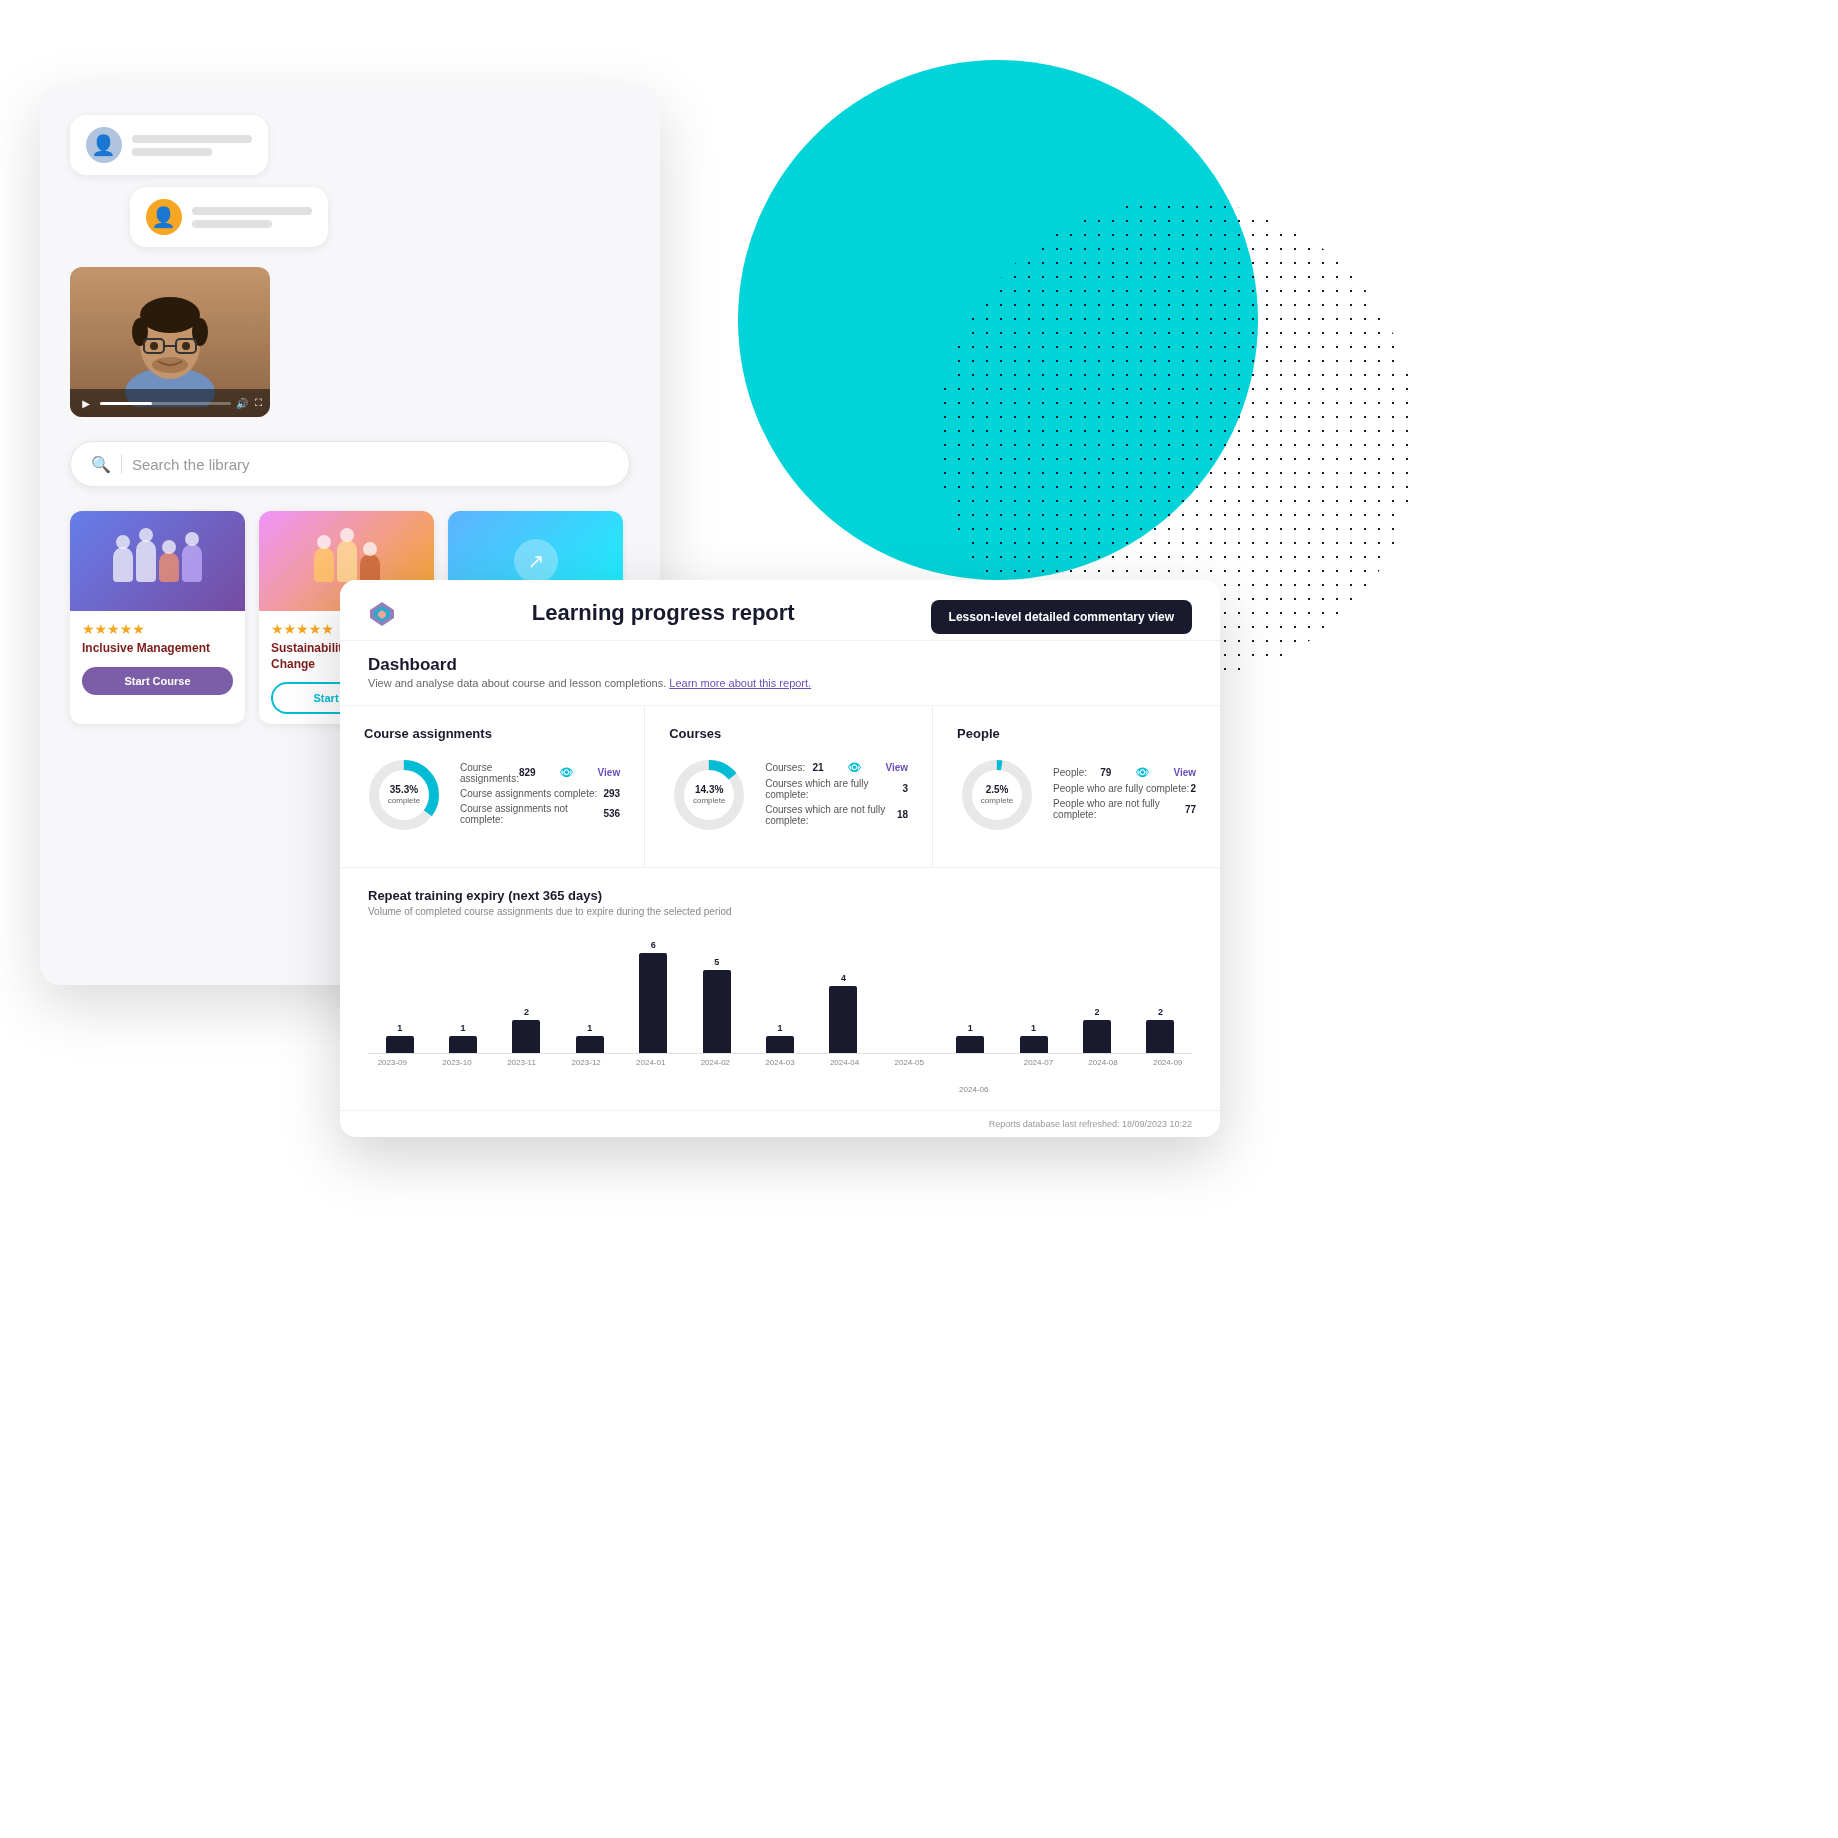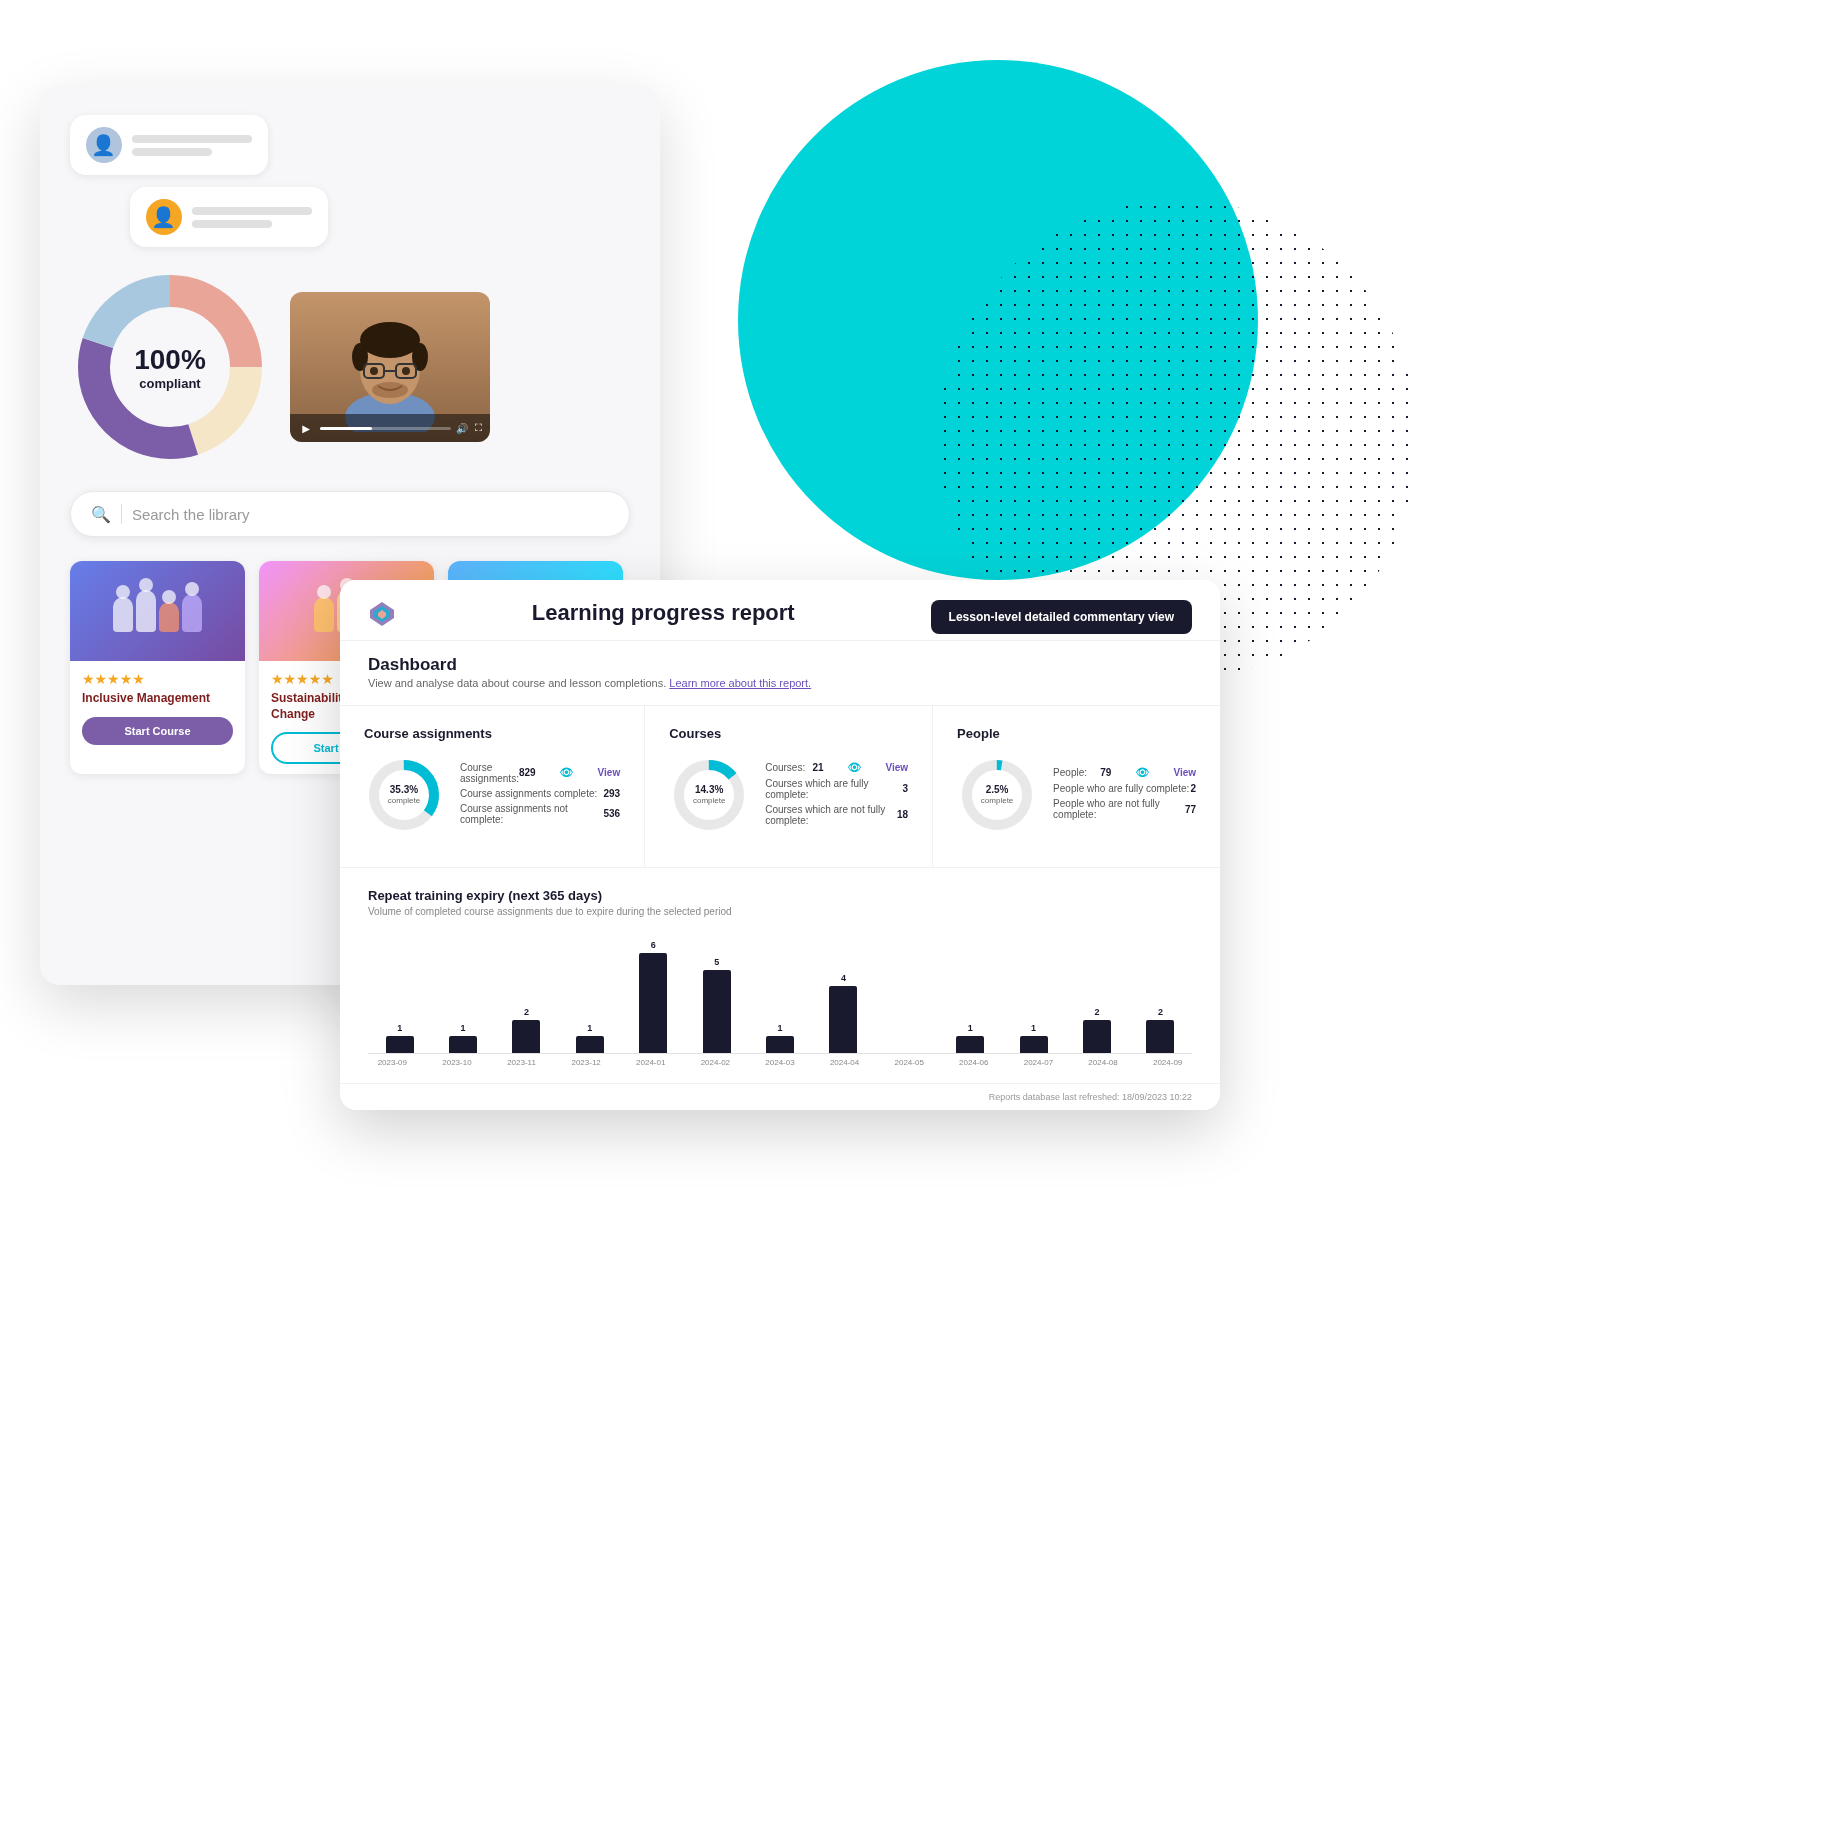--- a/index.html
+++ b/index.html
@@ -534,37 +534,20 @@
         <span>👤</span>
       </div>
       <div class="chat-lines">
         <div class="chat-line long"></div>
         <div class="chat-line short"></div>
       </div>
     </div>
   </div>
 
   <div class="donut-video-row">
-    <div class="donut-container">
-      <svg viewBox="0 0 100 100">
-
-        <circle cx="50" cy="50" r="38" fill="none" stroke="#E8A598" stroke-width="16" stroke-dasharray="59.7 179.1" stroke-dashoffset="0" transform="rotate(-90 50 50)"></circle>
-
-        <circle cx="50" cy="50" r="38" fill="none" stroke="#F5E6C8" stroke-width="16" stroke-dasharray="47.7 191.1" stroke-dashoffset="-59.7" transform="rotate(-90 50 50)"></circle>
-
-        <circle cx="50" cy="50" r="38" fill="none" stroke="#7B5EA7" stroke-width="16" stroke-dasharray="83.6 155.2" stroke-dashoffset="-107.4" transform="rotate(-90 50 50)"></circle>
-
-        <circle cx="50" cy="50" r="38" fill="none" stroke="#A8C8E0" stroke-width="16" stroke-dasharray="47.7 191.1" stroke-dashoffset="-191.0" transform="rotate(-90 50 50)"></circle>
-        <circle cx="50" cy="50" r="28" fill="#f7f7f9"></circle>
-      </svg>
-      <div class="donut-label">
-        <span class="donut-percent">100%</span>
-        <span class="donut-text">compliant</span>
-      </div>
-    </div>
 
     <div class="video-thumb">
       <div class="video-person">
 
         <svg width="120" height="130" viewBox="0 0 120 130">
 
           <ellipse cx="60" cy="115" rx="45" ry="25" fill="#7090c0"></ellipse>
 
           <rect x="52" y="80" width="16" height="20" fill="#c4956a"></rect>
 
@@ -840,21 +823,21 @@
     <div id="bar-labels-row" style="display:flex;gap:16px;margin-top:4px;">
     <div style="flex: 1 1 0%; text-align: center; font-size: 8px; color: rgb(136, 136, 136);">2023-09</div>
         <div style="flex: 1 1 0%; text-align: center; font-size: 8px; color: rgb(136, 136, 136);">2023-10</div>
         <div style="flex: 1 1 0%; text-align: center; font-size: 8px; color: rgb(136, 136, 136);">2023-11</div>
         <div style="flex: 1 1 0%; text-align: center; font-size: 8px; color: rgb(136, 136, 136);">2023-12</div>
         <div style="flex: 1 1 0%; text-align: center; font-size: 8px; color: rgb(136, 136, 136);">2024-01</div>
         <div style="flex: 1 1 0%; text-align: center; font-size: 8px; color: rgb(136, 136, 136);">2024-02</div>
         <div style="flex: 1 1 0%; text-align: center; font-size: 8px; color: rgb(136, 136, 136);">2024-03</div>
         <div style="flex: 1 1 0%; text-align: center; font-size: 8px; color: rgb(136, 136, 136);">2024-04</div>
         <div style="flex: 1 1 0%; text-align: center; font-size: 8px; color: rgb(136, 136, 136);">2024-05</div>
-        <div style="flex: 1 1 0%; text-align: center; font-size: 8px; color: rgb(136, 136, 136);">2024-06</div>
+        <div style="flex: 1 1 0%; text-align: center; font-size: 8px; color: rgb(136, 136, 136); margin-top: 27px;">2024-06</div>
         <div style="flex: 1 1 0%; text-align: center; font-size: 8px; color: rgb(136, 136, 136);">2024-07</div>
         <div style="flex: 1 1 0%; text-align: center; font-size: 8px; color: rgb(136, 136, 136);">2024-08</div>
         <div style="flex: 1 1 0%; text-align: center; font-size: 8px; color: rgb(136, 136, 136);">2024-09</div>
       </div>
   </div>
 
   <div class="report-footer">
     <span>Reports database last refreshed: 18/09/2023 10:22</span>
   </div>
 </div>

